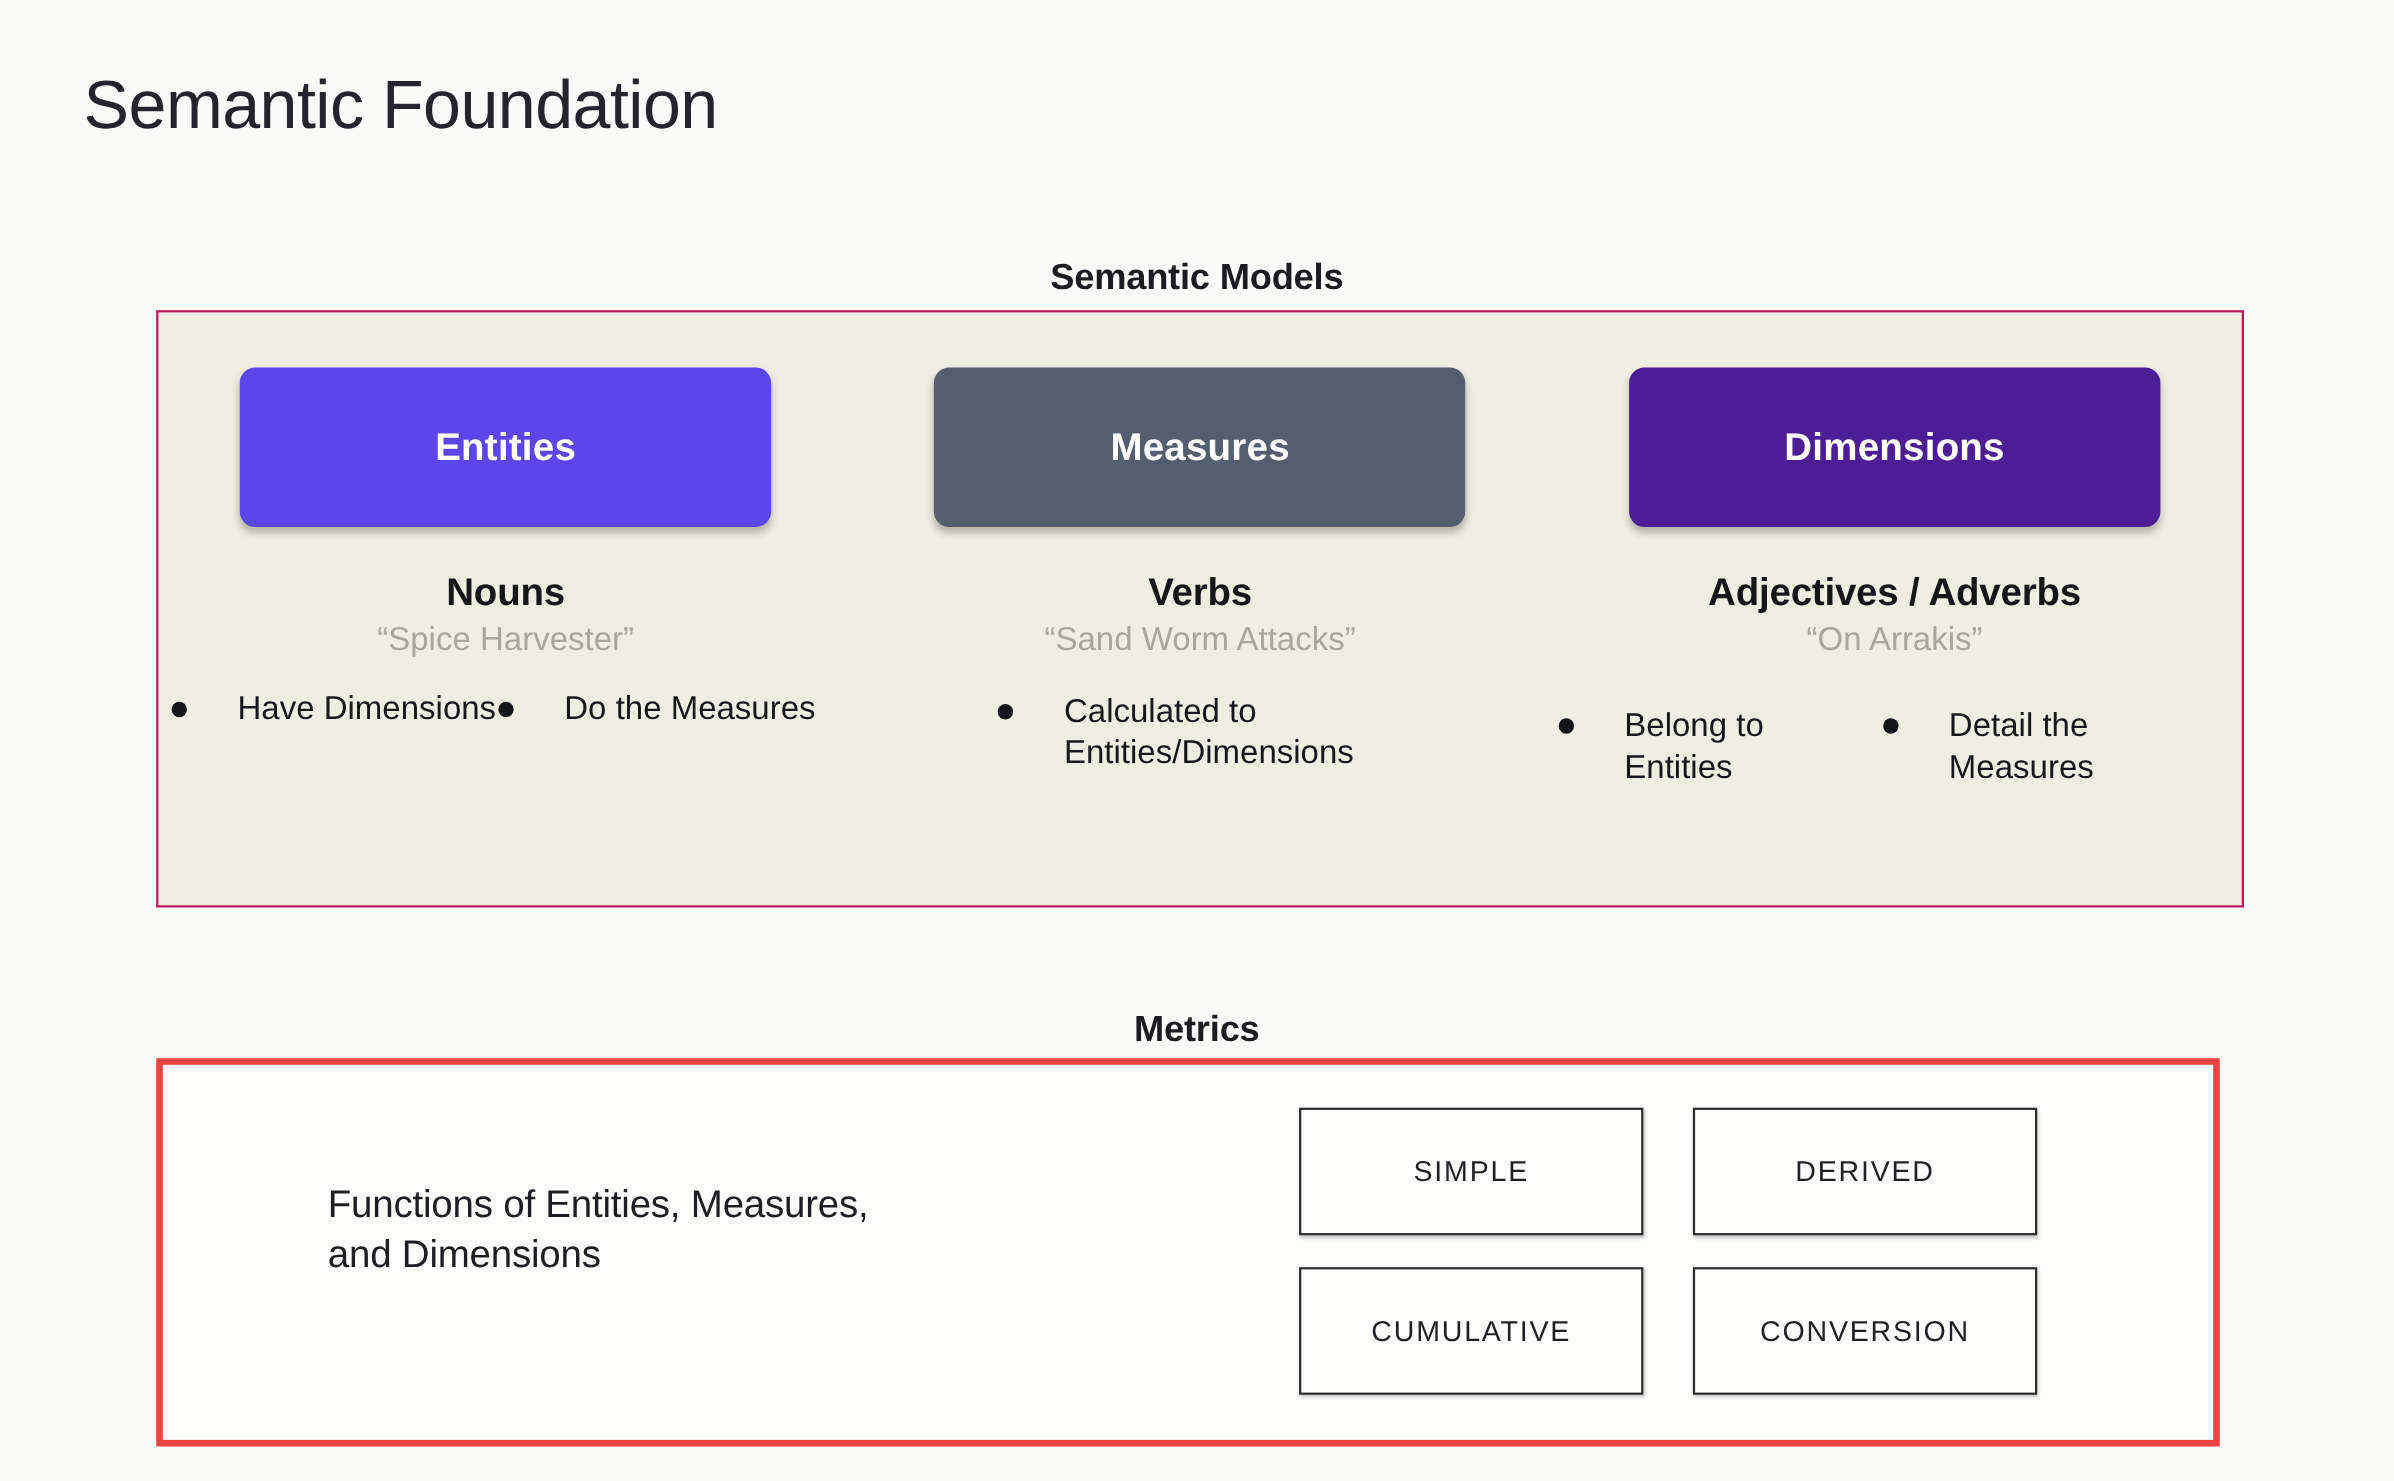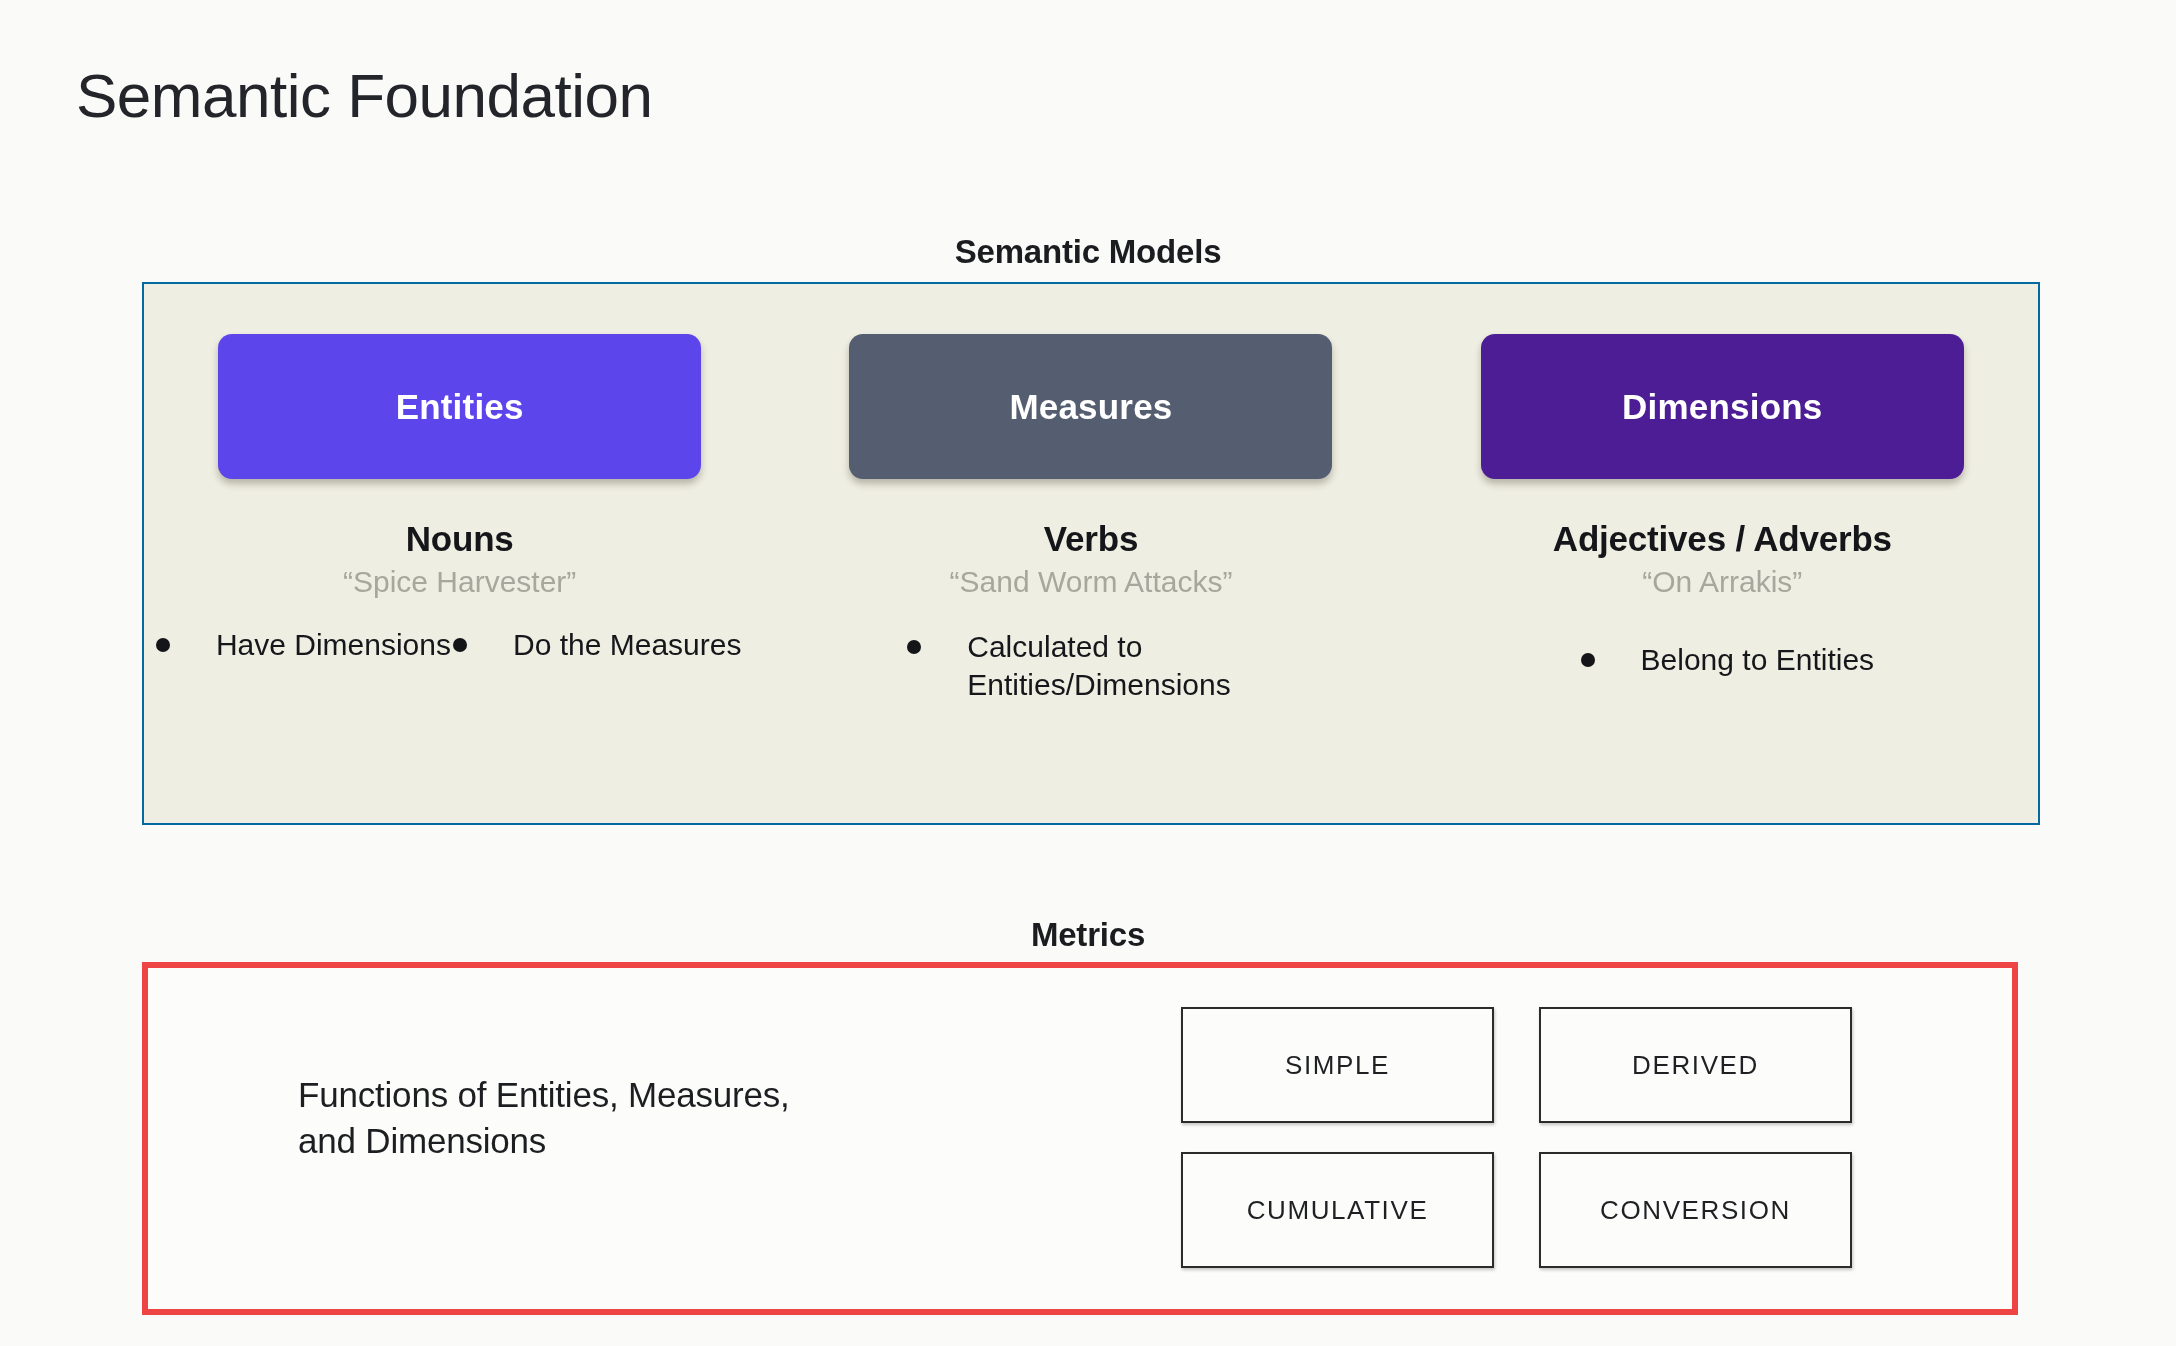--- a/index.html
+++ b/index.html
@@ -50,21 +50,21 @@
   }
 
   
   .models-panel {
     position: absolute;
     left: 142px;
     top: 282px;
     width: 1898px;
     height: 543px;
     background: #efeee2;
-    border: 2px solid #0369a1;
+    border: 2px solid #be185d;
     box-sizing: border-box;
   }
   .models-grid {
     position: absolute;
     inset: 0;
     display: flex;
     padding: 0;
   }
   .model-col {
     flex: 1 1 0;
@@ -229,20 +229,24 @@
 
     <div class="model-col col-3">
       <div class="chip chip-dimensions">Dimensions</div>
       <div class="part-of-speech">Adjectives / Adverbs</div>
       <div class="example-quote">“On Arrakis”</div>
       <ul class="bullets">
         <li class="bullet-row">
           <span class="bullet-dot"></span>
           <span class="bullet-text">Belong to Entities</span>
         </li>
+        <li class="bullet-row">
+          <span class="bullet-dot"></span>
+          <span class="bullet-text">Detail the Measures</span>
+        </li>
       </ul>
     </div>
 
   </div>
 </div>
 
 <div class="section-caption" id="metrics-caption">Metrics</div>
 
 <div class="metrics-panel">
   <div class="metrics-desc">Functions of Entities, Measures,

